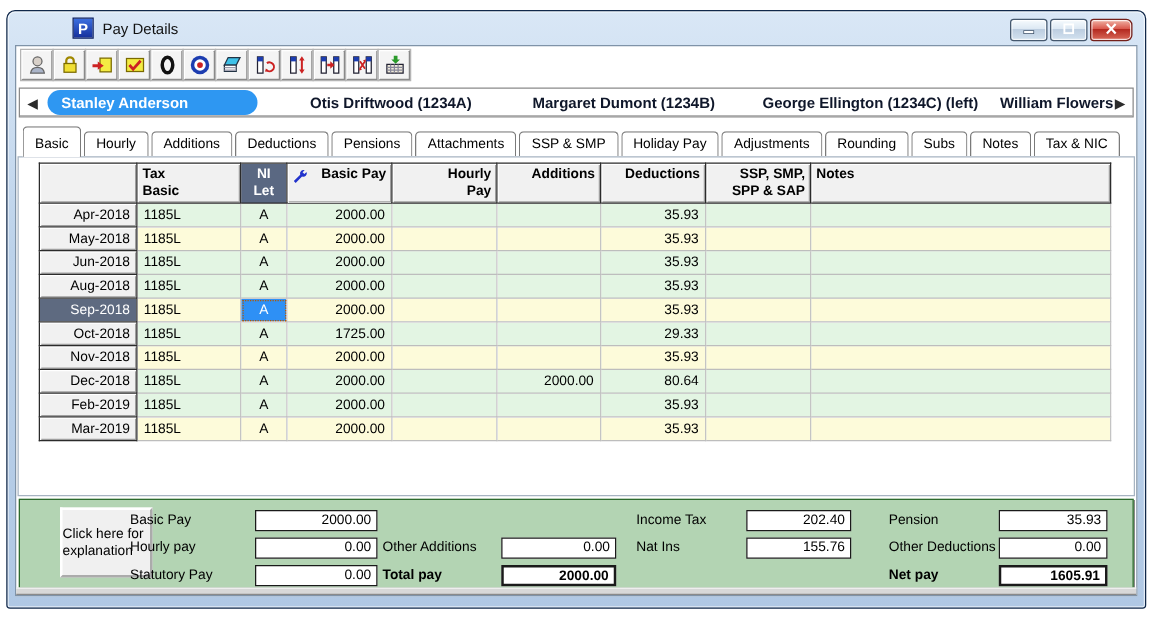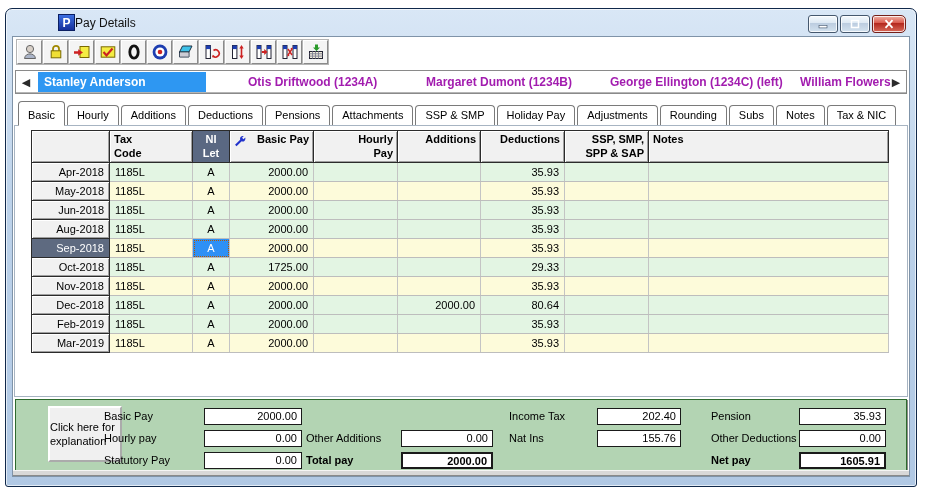--- a/index.html
+++ b/index.html
@@ -7,21 +7,21 @@
   .stage { position:relative; width:926px; height:494px; background:#fff; overflow:hidden; }
 
   
   .window { position:absolute; left:5px; top:8px; width:912px; height:479px;
     border:1px solid #10284a; border-radius:7px 7px 3px 3px;
     background:linear-gradient(#d9e7f6,#bcd2ea 40%,#b0c8e4);
     box-shadow:inset 0 0 0 1px rgba(255,255,255,.65); }
   .titlebar { position:absolute; left:0; top:0; right:0; height:27px; display:flex; align-items:center; padding-left:52px; }
   .appicon { width:17px; height:17px; background:linear-gradient(#3c6fe0,#16309c); border:1px solid #0b1f63;
     color:#fff; font-weight:bold; font-size:12px; display:flex; align-items:center; justify-content:center; }
-  .title-text { font-size:12px; color:#111; }
+  .title-text { margin-left:7px; font-size:12px; color:#111; }
   .winbtns { position:absolute; right:10px; top:6px; display:flex; gap:2px; }
   .wbtn { width:30px; height:18px; border:1px solid #45586e; border-radius:3px;
     background:linear-gradient(#f5fafd,#dce8f3 45%,#bccde0 46%,#d3e2ef);
     display:flex; align-items:center; justify-content:center; box-shadow:inset 0 0 0 1px rgba(255,255,255,.8); }
   .wbtn.close { width:34px; border-color:#74201a; border-radius:3px 5px 5px 3px;
     background:linear-gradient(#f0b3a6,#d9564a 45%,#b3281e 46%,#d96a5a); }
 
   
   .client { position:absolute; left:6px; top:27px; right:6px; bottom:9px; background:#fff; border:1px solid #7f93a8; }
 
@@ -30,22 +30,22 @@
   .tbtn { width:25px; height:24px; background:#f4f4f4; border:1px solid; border-color:#fff #8a8a8a #8a8a8a #fff;
     outline:1px solid #b5b5b5; display:flex; align-items:center; justify-content:center; padding:0; }
   .tbtn svg { display:block; }
 
   
   .empbar { position:absolute; left:2px; top:33px; right:2px; height:24px; background:#fff;
     border:1px solid #8a8a8a; box-shadow:inset 0 1px 0 #fff, inset 0 -1px 0 #b5b5b5; }
   .nav-arrow { position:absolute; top:0; bottom:0; width:20px; background:transparent; border:none;
     display:flex; align-items:center; justify-content:center; font-size:11px; color:#2b2b2b; }
   .nav-arrow.left { left:0; } .nav-arrow.right { right:0; }
-  .emp { position:absolute; top:1px; height:20px; line-height:20px; font-size:12px; font-weight:bold; color:#a21caf; white-space:nowrap; }
-  .emp-0 { left:22px; width:168px; background:var(--selected-employee-bg,#2e97f2); color:#fff; padding-left:6px; }
+  .emp { position:absolute; top:1px; height:20px; line-height:20px; font-size:12px; font-weight:bold; color:#0f172a; white-space:nowrap; }
+  .emp-0 { left:22px; width:168px; background:var(--selected-employee-bg,#2e97f2); color:#fff; padding-left:11px;border-radius:10px; }
   .emp-1 { left:232px; } .emp-2 { left:410px; } .emp-3 { left:594px; } .emp-4 { left:784px; }
 
   
   .tabbar { position:absolute; left:2px; top:62px; right:2px; height:26px; display:flex; align-items:flex-end; padding-left:3px; }
   .tab { height:20px; line-height:19px; padding:0 9px; font-size:11px; color:#000; background:#fff;
     border:1px solid #7a7a7a; border-bottom:none; border-radius:4px 4px 0 0; margin-right:2px; position:relative; }
   .tab.active { height:25px; line-height:26px; margin-bottom:-1px; z-index:3; background:#fff; border-bottom:1px solid #fff; }
 
   
   .tablepanel { position:absolute; left:1px; right:1px; top:88px; height:272px; background:#fff; border:1px solid #a7b4c2; }
@@ -270,21 +270,21 @@
               <col style="width: 84px;">
               <col style="width: 240px;">
             </colgroup>
             <thead>
               <tr>
                 <th class="">
                   <span class="hlabel"></span>
                 </th>
                 <th class="al">
                   <span class="hlabel">Tax
-Code</span>
+Basic</span>
                 </th>
                 <th class="ac nih">
                   <span class="hlabel">NI
 Let</span>
                 </th>
                 <th class="ar has-wrench">
                   <span class="wrench"><svg width="13" height="13" viewBox="0 0 14 14">
                       <path d="M11.6 2.4a3 3 0 0 0-3.9 3.8L2.2 11.7l1.6 1.6 5.5-5.5a3 3 0 0 0 3.9-3.9L11.3 5.7 9.7 4.1z" fill="#2233cc"></path>
                     </svg></span>
                   <span class="hlabel">Basic Pay</span>

